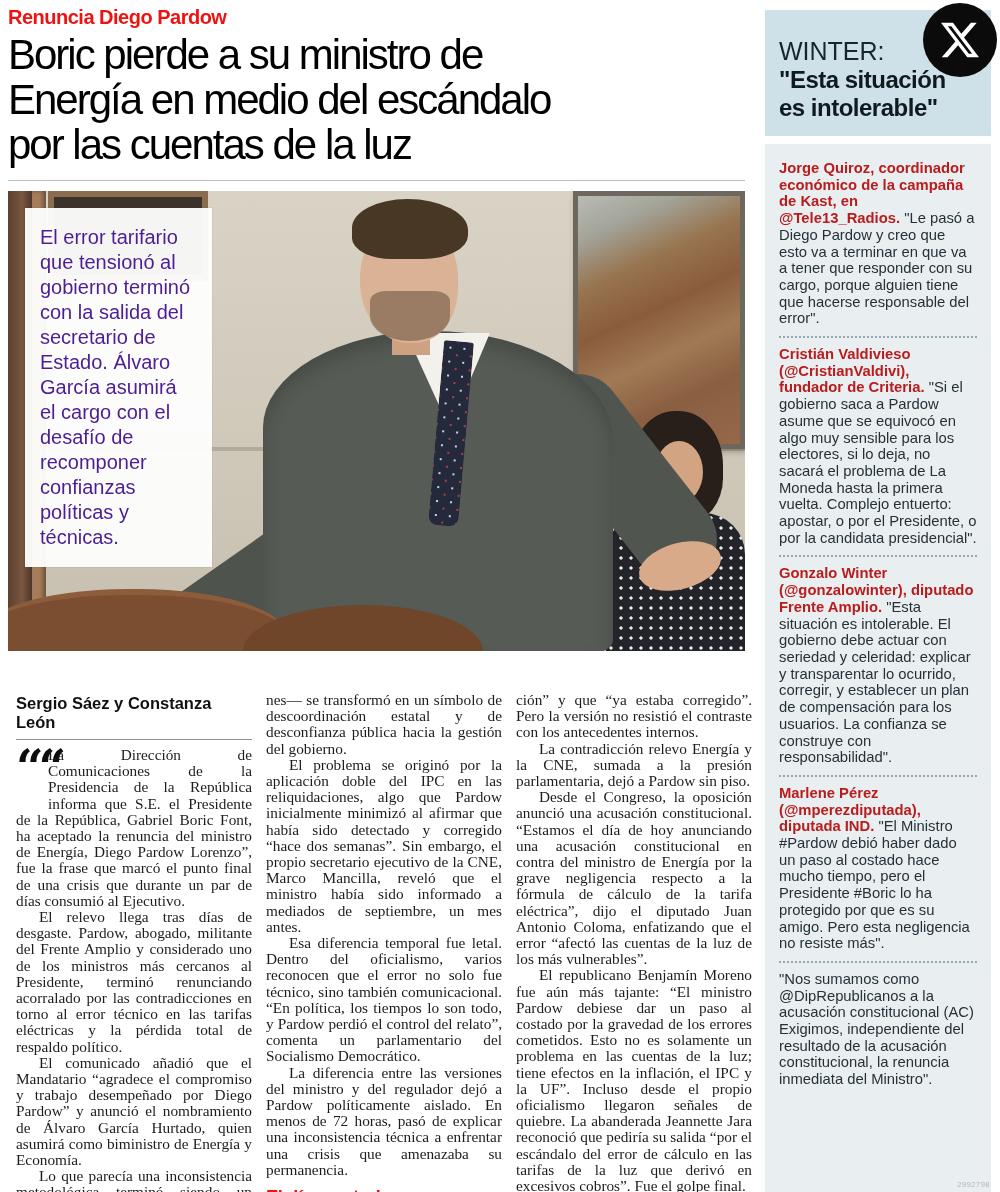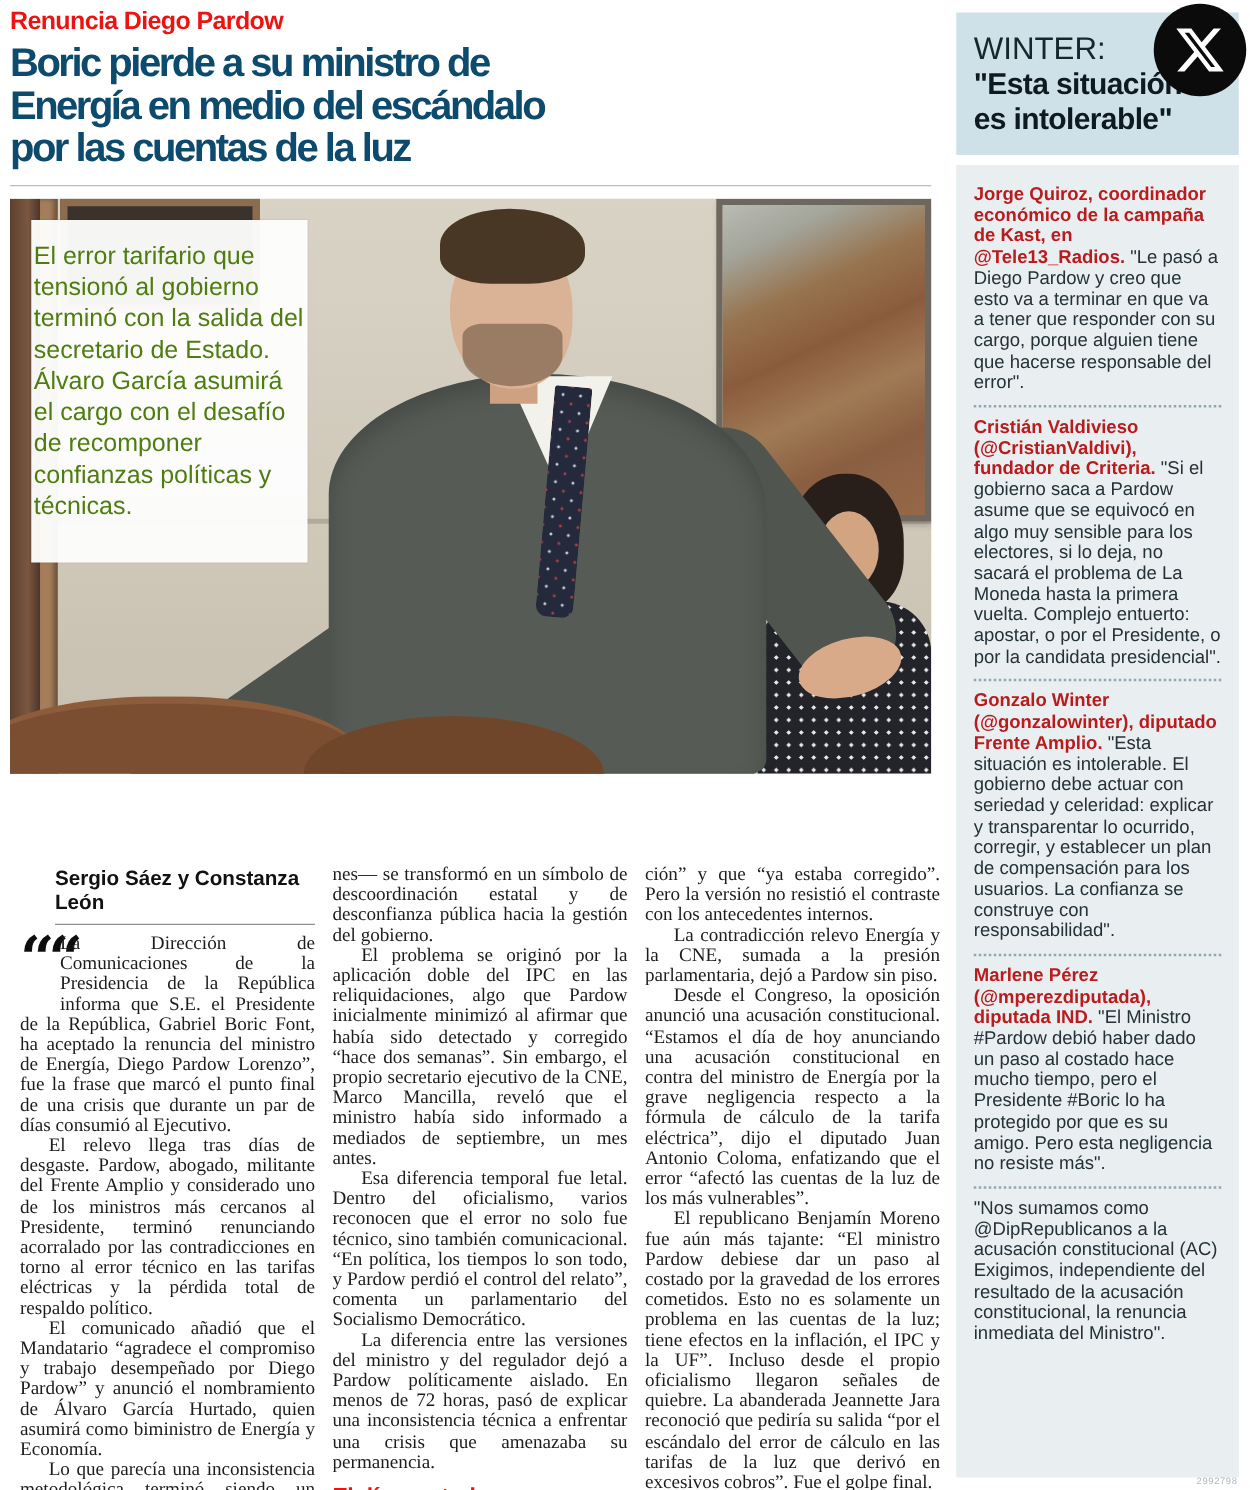--- a/index.html
+++ b/index.html
@@ -3,21 +3,21 @@
 <meta charset="utf-8">
 <style>
   * { margin:0; padding:0; box-sizing:border-box; }
   html,body { background:#ffffff; }
   body { width:1000px; height:1192px; position:relative; font-family:"Liberation Sans", sans-serif; color:#1b1b1b; overflow:hidden; }
   .page { position:absolute; inset:0; background:#fff; }
 
   
   .main { position:absolute; left:8px; top:6px; width:737px; }
   .kicker { color:#ee1311; font-weight:700; font-size:20px; letter-spacing:-0.5px; }
-  .headline { font-size:32px; line-height:1.07; font-weight:700; letter-spacing:-2px; color:#0c4a6e; margin-top:4px; white-space:pre-line; }
+  .headline { font-size:42px; line-height:1.07; font-weight:400; letter-spacing:-2px; color:#000000; margin-top:4px; white-space:pre-line; }
   .headline-rule { border-top:1px solid #bdbdbd; margin-top:12px; }
 
   
   .photo { position:relative; margin-top:10px; width:737px; height:460px; overflow:hidden; background:linear-gradient(180deg,#d9d3c6,#cfc8b9 60%,#c6beae); }
   .photo div { position:absolute; }
   .ph-rail { left:0; right:0; top:256px; height:4px; background:#b3ab99; }
   .ph-wood-left { left:0; top:0; width:24px; height:100%; background:linear-gradient(90deg,#5d4030,#7a5740 60%,#4e362a); }
   .ph-wood-left2 { left:24px; top:0; width:14px; height:100%; background:#a57d5a; box-shadow:inset -3px 0 4px rgba(0,0,0,.35); }
   .ph-window { left:40px; top:0; width:160px; height:90px; background:#3b332b; border:6px solid #8c6c4e; }
   .ph-picture { left:565px; top:0; width:172px; height:258px; border:5px solid #6e675e; background:linear-gradient(155deg,#b9bcb3 0%,#a3a49a 14%,#97744f 30%,#8a5c3d 46%,#a07a55 62%,#8a5f41 78%,#96684a 100%); box-shadow:2px 3px 6px rgba(0,0,0,.25); }
@@ -30,34 +30,34 @@
   .ph-hand { left:630px; top:352px; width:84px; height:46px; background:#d8aa8a; border-radius:50%; transform:rotate(-15deg); }
   .ph-suit-torso { left:255px; top:140px; width:350px; height:322px; background:#565b56; border-radius:48% 52% 6% 6% / 30% 34% 4% 4%; box-shadow:inset 0 10px 18px rgba(0,0,0,.18); }
   .ph-shirt { left:398px; top:142px; width:84px; height:96px; background:#f3f1ec; clip-path:polygon(0 0,100% 0,52% 100%); }
   .ph-tie { left:428px; top:150px; width:30px; height:185px; background:#242a3c; background-image:radial-gradient(#cdd3dd 1.1px, transparent 1.3px), radial-gradient(#b04040 1.1px, transparent 1.3px); background-size:14px 14px,14px 14px; background-position:0 0,7px 7px; border-radius:3px 3px 9px 9px; transform:rotate(5deg); }
   .ph-neck { left:384px; top:136px; width:38px; height:28px; background:#cfa183; }
   .ph-head { left:352px; top:28px; width:98px; height:124px; background:#dab295; border-radius:48% 48% 44% 50%; }
   .ph-hair { left:344px; top:8px; width:116px; height:60px; background:#473724; border-radius:55% 60% 45% 40%; }
   .ph-beard { left:362px; top:100px; width:80px; height:50px; background:rgba(110,88,66,.6); border-radius:20% 20% 50% 50%; }
   .ph-chair1 { left:-30px; bottom:-38px; width:310px; height:100px; background:#7c4e31; border-top:6px solid #8d5c3b; border-radius:48% 48% 0 0; }
   .ph-chair2 { left:235px; bottom:-46px; width:240px; height:92px; background:#6f4629; border-radius:50% 50% 0 0; }
-  .overlay { left:17px; top:17px; width:221px; min-height:274px; background:rgba(253,254,253,.96); padding:17px 2px; font-size:20px; line-height:25px; color:#4d7c0f; box-shadow:0 0 0 1px rgba(0,0,0,.04); }
+  .overlay { left:17px; top:17px; width:187px; min-height:274px; background:rgba(253,254,253,.96); padding:17px 15px; font-size:20px; line-height:25px; color:#4c1d95; box-shadow:0 0 0 1px rgba(0,0,0,.04); }
 
   
   .body-columns { position:absolute; left:8px; top:686px; width:737px; height:506px; display:flex; gap:14px; overflow:hidden; }
   .col { width:236px; overflow:hidden; }
-  .byline-wrap { font-weight:700; font-size:16.5px; color:#111; padding:2px 0 7px 0; border-bottom:1px solid #8f8f8f; margin-bottom:7px;margin-left:28px; }
+  .byline-wrap { font-weight:700; font-size:16.5px; color:#111; padding:2px 0 7px 0; border-bottom:1px solid #8f8f8f; margin-bottom:7px; }
   .col p { font-family:"Liberation Serif", serif; font-size:15.3px; line-height:16.2px; text-align:justify; color:#1c1c1c; }
   .col p.p { text-indent:1.5em; }
   .dropquote { float:left; width:32px; height:64px; font-family:"DejaVu Serif", serif; font-weight:700; font-size:48px; line-height:40px; letter-spacing:-5px; color:#0d0d0d; }
   .subhead { font-family:"Liberation Sans", sans-serif; font-weight:700; font-size:18.5px; line-height:20px; letter-spacing:-0.5px; color:#ee1311; margin:9px 0 4px 0; }
 
   
   .sidebar { position:absolute; left:765px; top:10px; width:226px; }
-  .sb-header { position:relative; background:#cfe1e8; padding:15px 14px 14px 14px; }
+  .sb-header { position:relative; background:#cfe1e8; padding:27px 14px 14px 14px; }
   .sb-name { font-size:25px; line-height:29px; color:#16262b; font-weight:400; }
   .sb-quote-title { font-size:24px; line-height:28px; color:#0e1a1f; font-weight:700; letter-spacing:-0.5px; }
   .x-badge { position:absolute; right:-6px; top:-7px; width:74px; height:74px; background:#0b0b0b; border-radius:50%; display:flex; align-items:center; justify-content:center; }
   .x-badge svg { width:38px; height:38px; fill:#ffffff; }
   .sb-body { margin-top:8px; background:#e9eef1; padding:8px 14px; height:1050px; overflow:hidden; }
   .sb-quote { padding:8px 0 9px 0; font-size:14.8px; line-height:16.7px; color:#243238; }
   .sb-quote:not(:last-child) { border-bottom:2px dotted #93a7b0; }
   .sb-quote b { color:#b91c1c; }
   .sb-quote b.block { display:block; }
   .page-id { position:absolute; right:10px; top:1180px; font-size:7.5px; color:#b0b6bd; letter-spacing:0.5px; }

